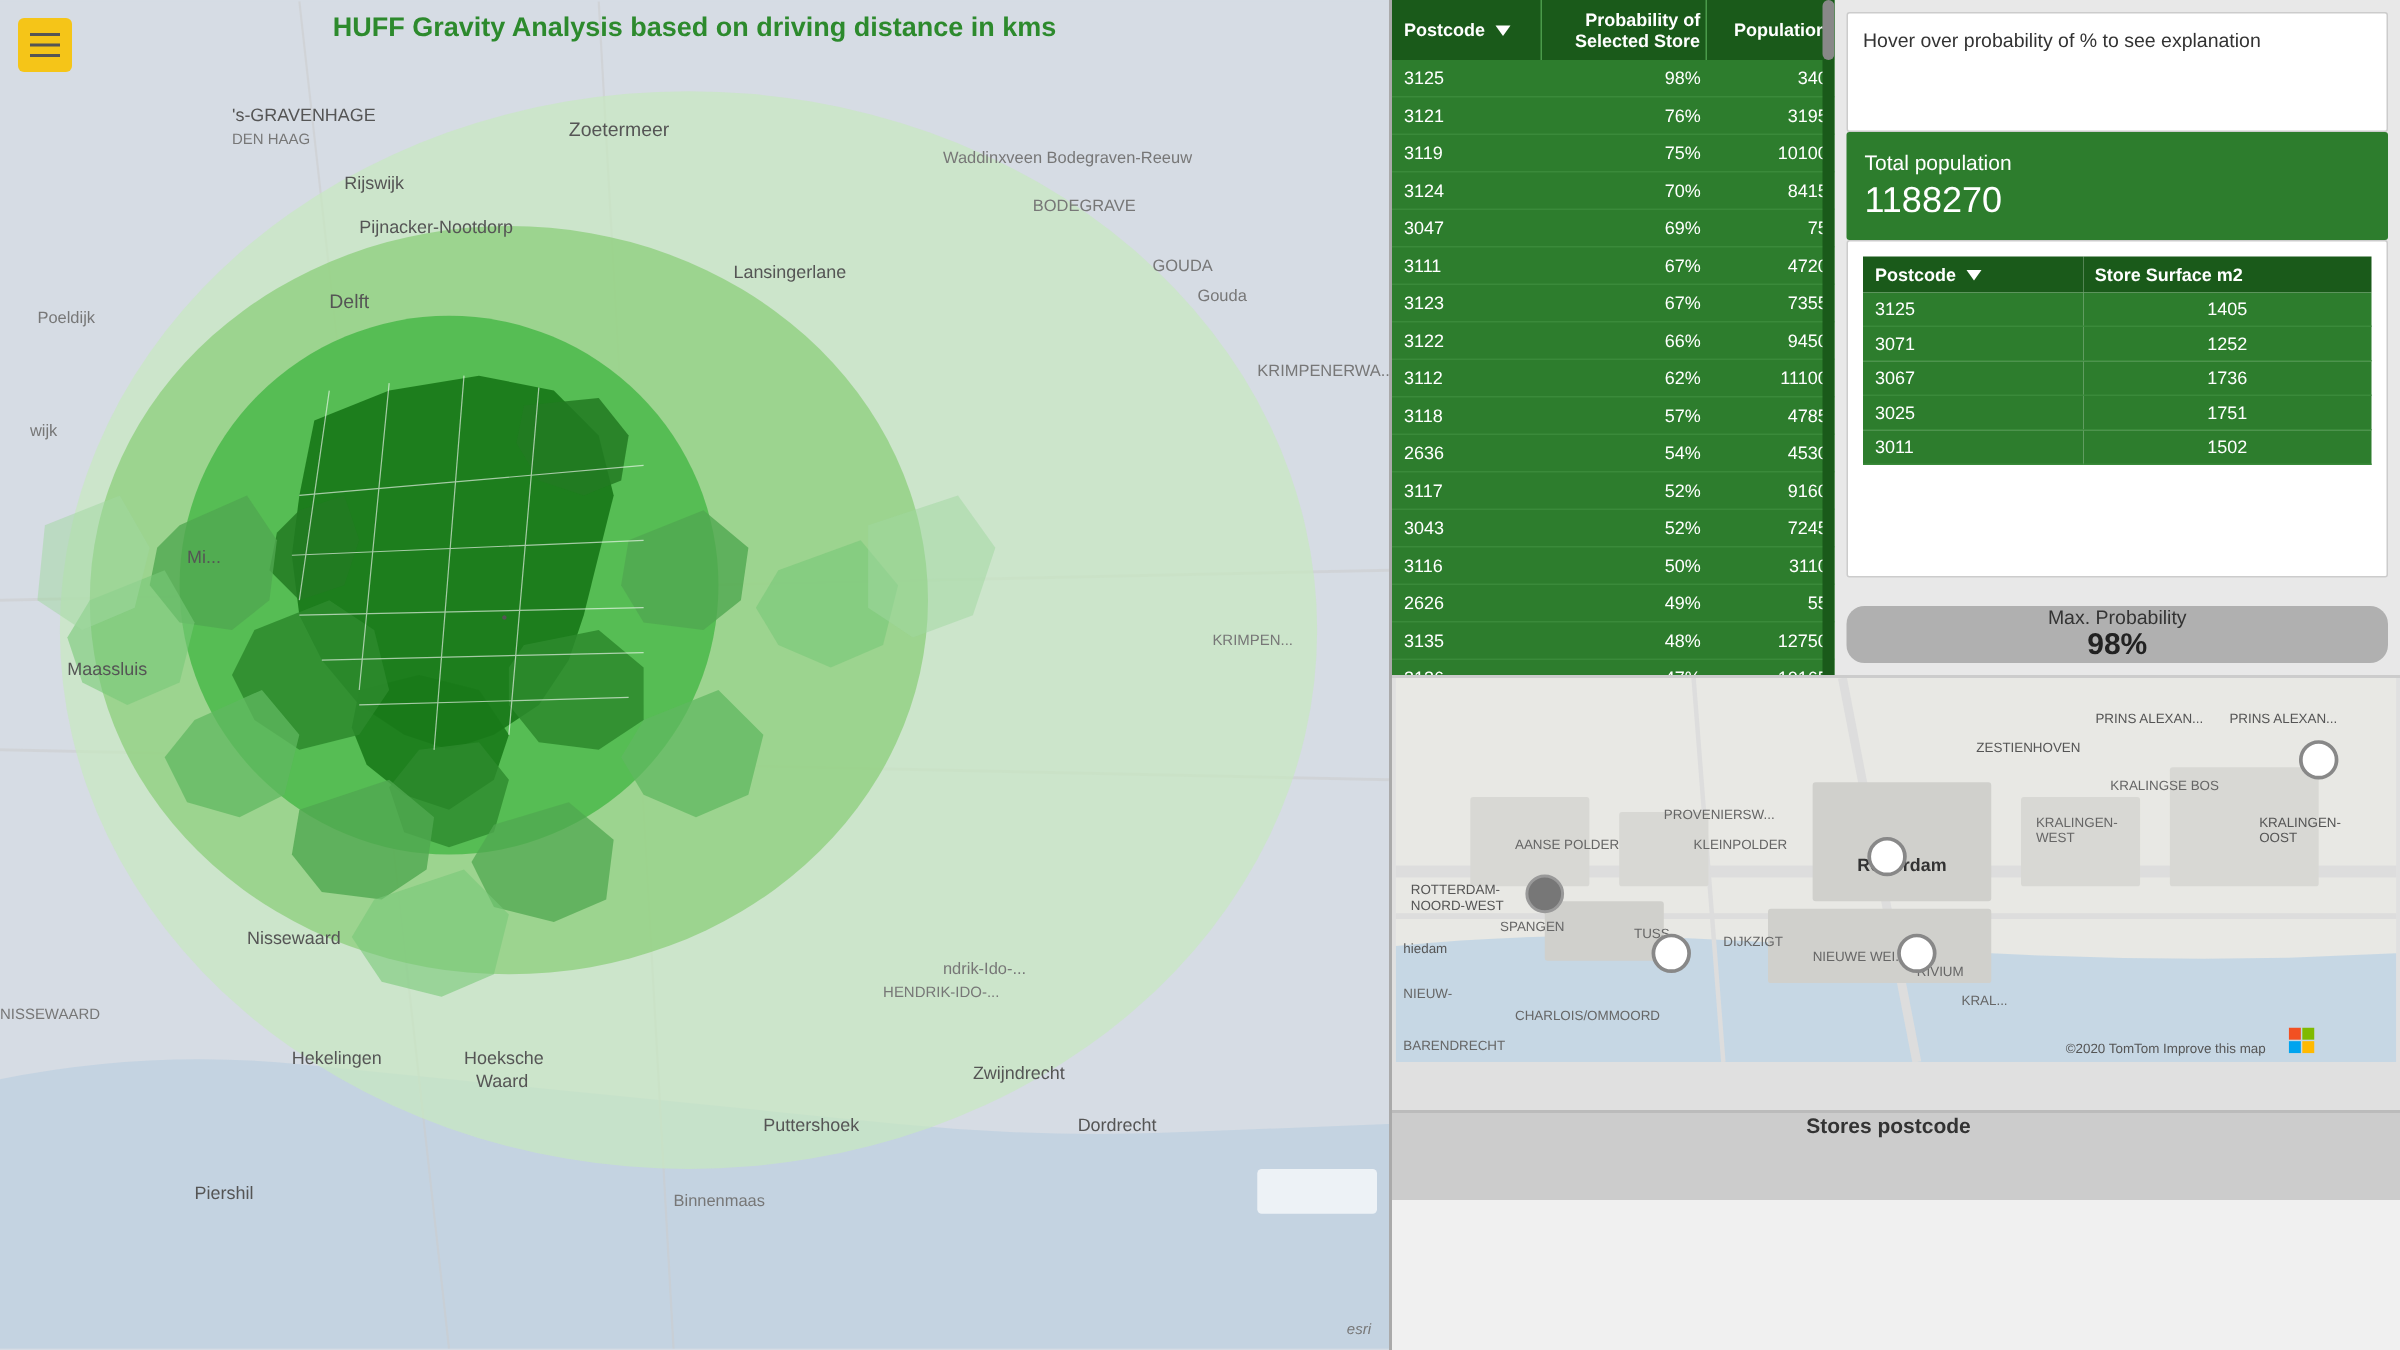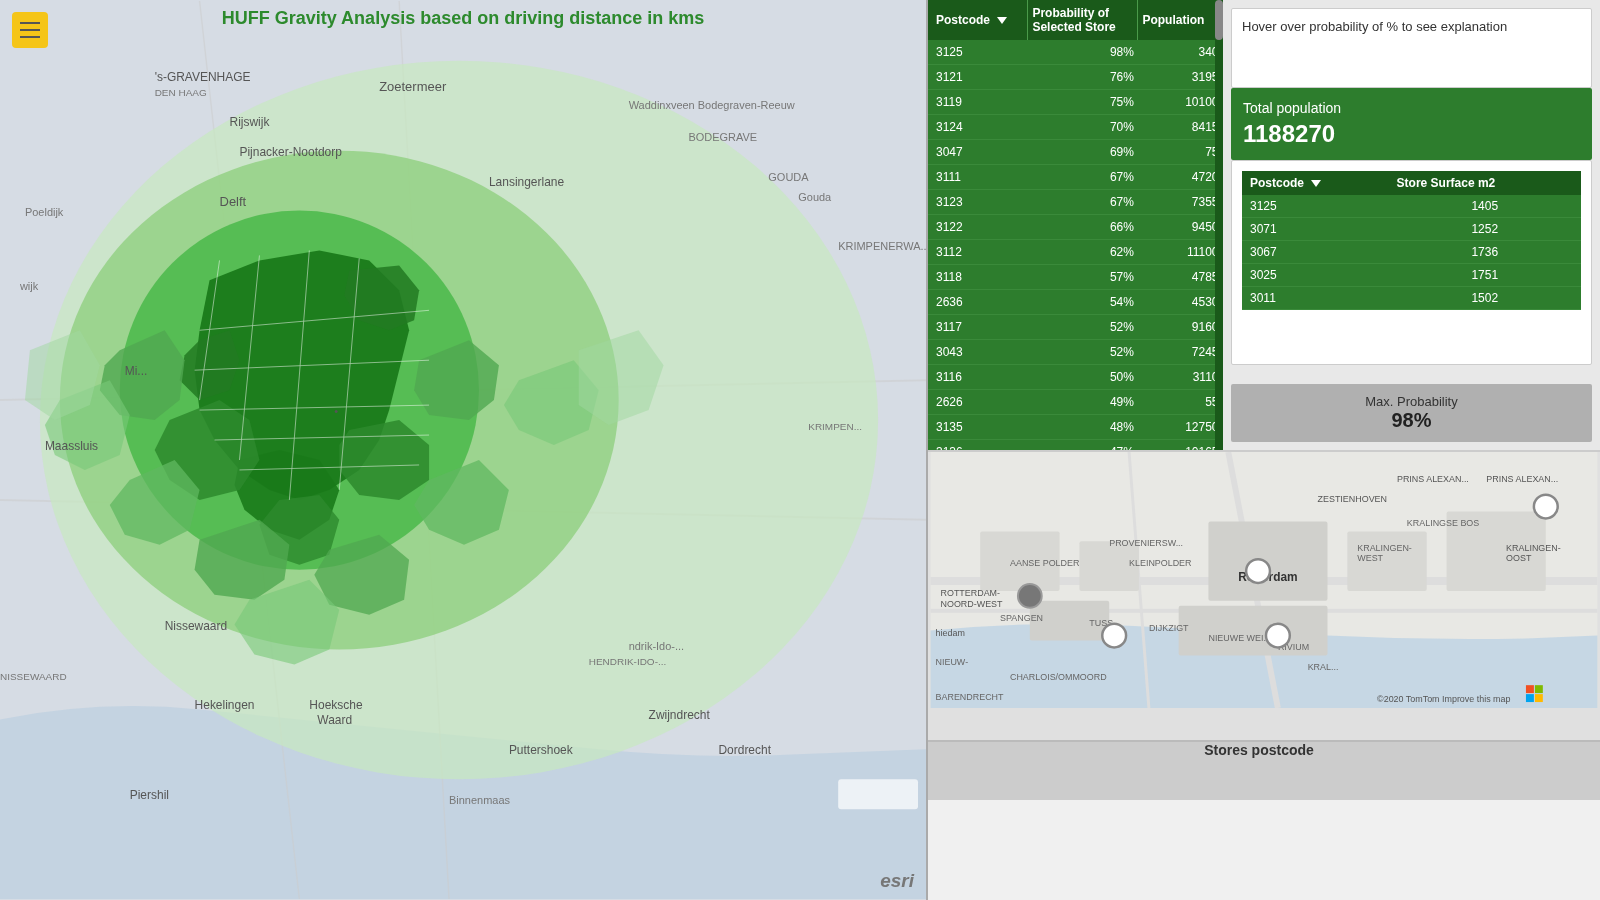--- a/index.html
+++ b/index.html
@@ -66,23 +66,22 @@
       position: absolute;
       top: 0;
       left: 0;
     }
 
     #esri-logo {
       position: absolute;
       bottom: 8px;
       right: 12px;
       color: #777;
-      font-size: 19px;
+      font-size: 10px;
       font-style: italic;
-      font-weight: bold;
     }
 
     
     #right-panel {
       width: 672px;
       height: 900px;
       display: flex;
       flex-direction: column;
       background: #f0f0f0;
     }
@@ -108,21 +107,21 @@
       font-size: 13px;
     }
 
     #data-table thead tr {
       background: #1a5a1a;
     }
 
     #data-table thead th {
       color: white;
       padding: 6px 4px;
-      text-align: left;
+      text-align: right;
       font-size: 12px;
       font-weight: bold;
       border-right: 1px solid #4a9a4a;
     }
 
     #data-table thead th:first-child {
       text-align: left;
       padding-left: 8px;
     }
 
@@ -204,21 +203,21 @@
       border-radius: 2px;
     }
 
     #total-pop-box .label {
       font-size: 14px;
       margin-bottom: 4px;
     }
 
     #total-pop-box .value {
       font-size: 24px;
-      font-weight: bold;
+      font-weight: normal;
     }
 
     #postcode-surface-table {
       flex: 1;
       overflow: hidden;
     }
 
     #ps-table {
       width: 100%;
       border-collapse: collapse;
@@ -247,22 +246,21 @@
       font-size: 12px;
     }
 
     #ps-table tbody td:last-child {
       text-align: center;
     }
 
     #max-prob-box {
       background: #b0b0b0;
       text-align: center;
-      padding: 10px;
-      border-radius: 2px;
+      border-radius: 12px;
       margin-top: 19px;
     }
 
     #max-prob-box .label {
       font-size: 13px;
       color: #333;
     }
 
     #max-prob-box .value {
       font-size: 20px;

